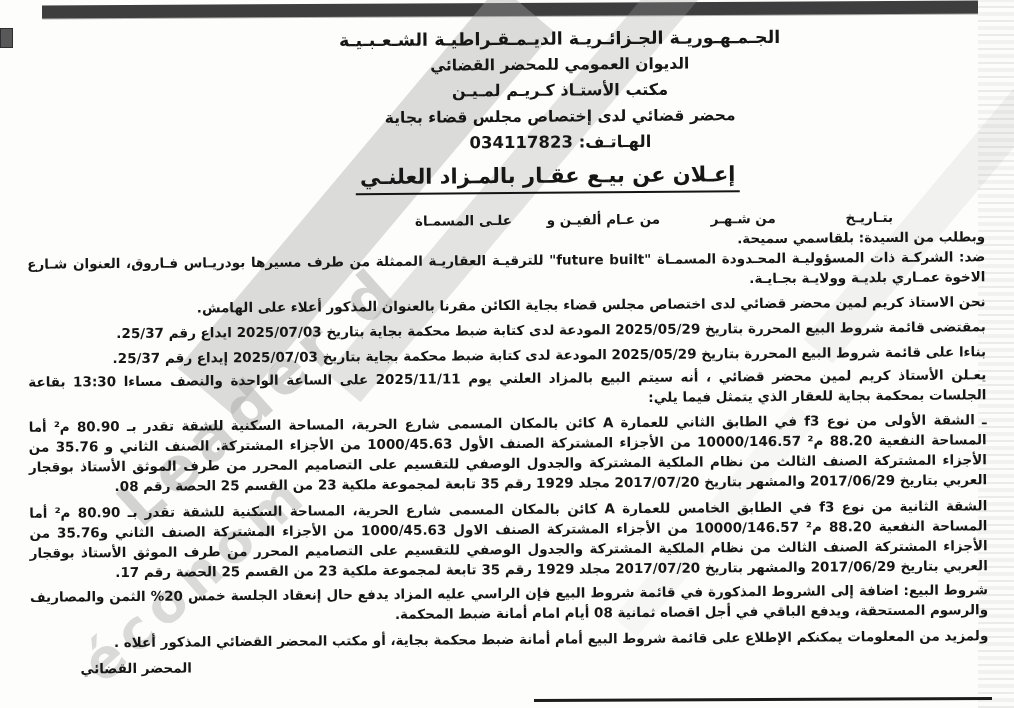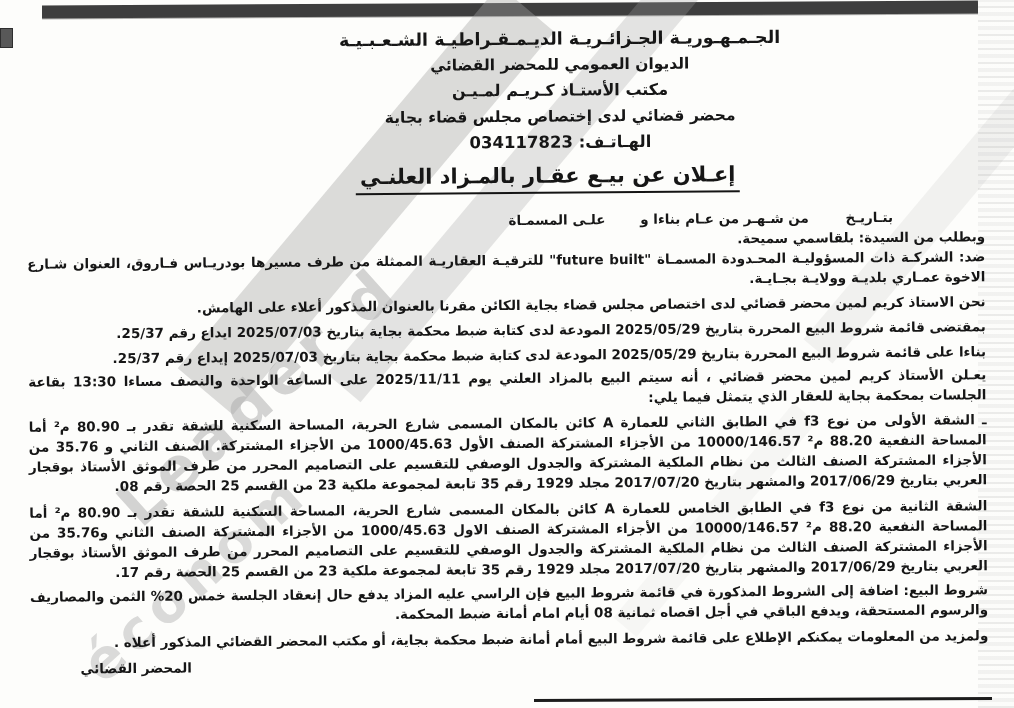--- a/index.html
+++ b/index.html
@@ -57,22 +57,22 @@
   .title-wrap { position:relative; left:42px; text-align:center; margin-top:7px; }
   .title {
     display:inline-block; font-size:21px; line-height:26px;
     border-bottom:2.5px solid #141414; padding:0 4px 3px 4px; letter-spacing:.5px;
   }
   .date-line {
     margin-top:16px; padding-left:0; padding-right:92px;
     font-size:13.5px; line-height:20px; white-space:nowrap;
   }
   .date-line span { display:inline-block; }
-  .date-line .g1 { margin-left:32px; }
-  .date-line .g2 { }
+  .date-line .g1 { margin-left:65px; }
+  .date-line .g2 { margin-left:46px; }
   .date-line .g3 { margin-left:30px; }
   .para {
     margin:0; font-size:13.5px; line-height:20px;
     text-align:justify; text-justify:inter-word;
   }
   .para.mt5 { margin-top:5px; }
   .para.mb3 { margin-bottom:3px; }
   .para.mb4 { margin-bottom:4px; }
   .para.mb5 { margin-bottom:5px; }
   .para.mb6 { margin-bottom:6px; }
@@ -105,21 +105,21 @@
       <div class="l5">الهـاتـف: 034117823</div>
     </div>
 
     <div class="title-wrap">
       <span class="title">إعـلان عن بيـع عقـار بالمـزاد العلنـي</span>
     </div>
 
     <div class="date-line">
       <span class="g1">بتـاريـخ</span>
       <span class="g2">من شـهـر</span>
-      <span class="g3">من عـام بناءا و</span>
+      <span class="g3">من عـام ألفيـن و</span>
       <span>علـى المسمـاة</span>
     </div>
 
     <p class="para">وبطلب من السيدة: بلقاسمي سميحة.</p>
     <p class="para">ضد: الشركـة ذات المسؤوليـة المحـدودة المسمـاة "future built" للترقيـة العقاريـة الممثلة من طرف مسيرها بودريـاس فـاروق، العنوان شـارع الاخوة عمـاري بلديـة وولايـة بجـايـة.</p>
     <p class="para mt5 mb5">نحن الاستاذ كريم لمين محضر قضائي لدى اختصاص مجلس قضاء بجاية الكائن مقرنا بالعنوان المذكور أعلاء على الهامش.</p>
     <p class="para mb5">بمقتضى قائمة شروط البيع المحررة بتاريخ 2025/05/29 المودعة لدى كتابة ضبط محكمة بجاية بتاريخ 2025/07/03 ايداع رقم 25/37.</p>
     <p class="para mb3">بناءا على قائمة شروط البيع المحررة بتاريخ 2025/05/29 المودعة لدى كتابة ضبط محكمة بجاية بتاريخ 2025/07/03 إيداع رقم 25/37.</p>
     <p class="para mb5">يعـلن الأستاذ كريم لمين محضر قضائي ، أنه سيتم البيع بالمزاد العلني يوم 2025/11/11 على الساعة الواحدة والنصف مساءا 13:30 بقاعة الجلسات بمحكمة بجاية للعقار الذي يتمثل فيما يلي:</p>
     <p class="para mb6">ـ الشقة الأولى من نوع f3 في الطابق الثاني للعمارة A كائن بالمكان المسمى شارع الحرية، المساحة السكنية للشقة تقدر بـ 80.90 م² أما المساحة النفعية 88.20 م² 10000/146.57 من الأجزاء المشتركة الصنف الأول 1000/45.63 من الأجزاء المشتركة. الصنف الثاني و 35.76 من الأجزاء المشتركة الصنف الثالث من نظام الملكية المشتركة والجدول الوصفي للتقسيم على التصاميم المحرر من طرف الموثق الأستاذ بوقجار العربي بتاريخ 2017/06/29 والمشهر بتاريخ 2017/07/20 مجلد 1929 رقم 35 تابعة لمجموعة ملكية 23 من القسم 25 الحصة رقم 08.</p>

